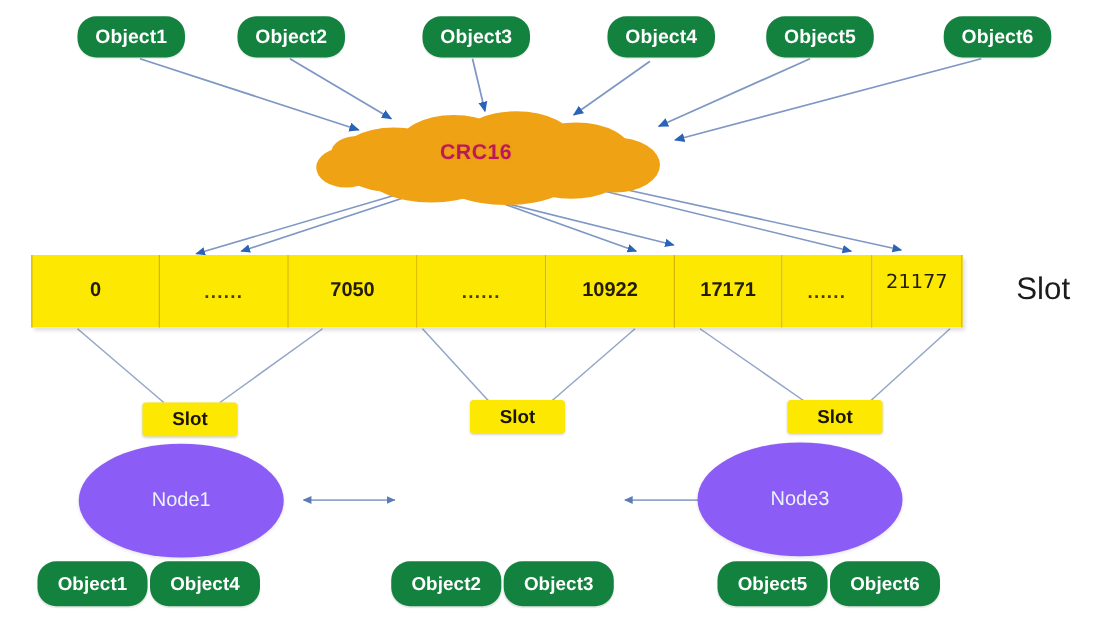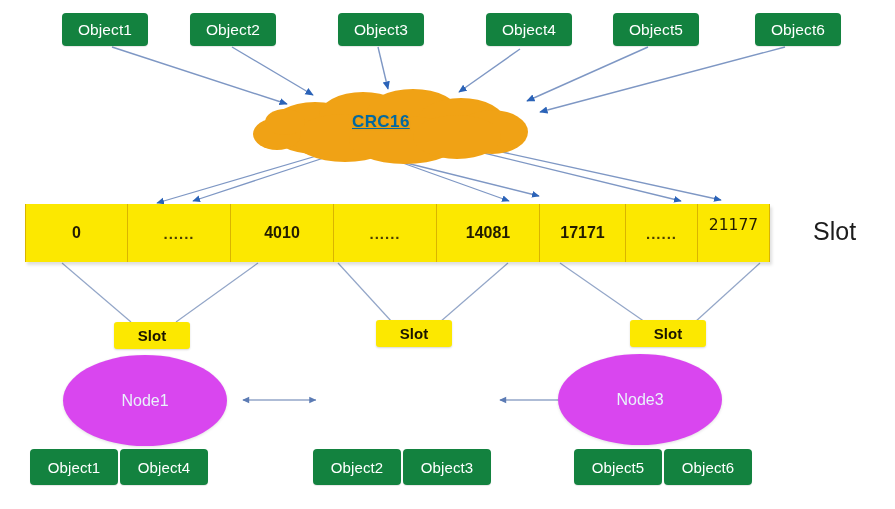--- a/index.html
+++ b/index.html
@@ -21,48 +21,47 @@
     top: 0;
     width: 895px;
     height: 509px;
     pointer-events: none;
   }
 
   
   .obj-box {
     position: absolute;
     background: #13823F;
-    border-radius: 4px;
+    border-radius: 15px;
     color: #ffffff;
     font-size: 15.5px;
-    font-weight: 400;
+    font-weight: 700;
     display: flex;
     align-items: center;
     justify-content: center;
     letter-spacing: .1px;
     box-shadow: 0 1px 1px rgba(0,0,0,.10);
     z-index: 4;
   }
   .obj-top { height: 33px; }
   .obj-bottom { height: 36px; font-size: 15px; }
 
   
   .cloud {
     position: absolute;
     z-index: 3;
   }
   .cloud-label {
     position: absolute;
-    color: #0369a1;
+    color: #be185d;
     font-size: 17px;
     font-weight: 700;
     letter-spacing: .4px;
     z-index: 5;
     text-shadow: 0 0 2px rgba(200,140,0,.45);
-    text-decoration: underline;
   }
 
   
   .slot-strip {
     position: absolute;
     left: 25px;
     top: 204px;
     height: 58px;
     display: flex;
     z-index: 3;
@@ -118,21 +117,21 @@
     color: #1b1500;
     z-index: 6;
     box-shadow: 0 1px 2px rgba(0,0,0,.16);
   }
 
   
   .node {
     position: absolute;
     width: 164px;
     height: 91px;
-    background: #d946ef;
+    background: #8b5cf6;
     border-radius: 50%;
     display: flex;
     align-items: center;
     justify-content: center;
     color: #e9f2fb;
     font-size: 16px;
     font-weight: 500;
     z-index: 5;
     box-shadow: 0 1px 3px rgba(0,0,0,.12);
   }
@@ -207,23 +206,23 @@
       <ellipse cx="212" cy="55" rx="44" ry="22"></ellipse>
       <ellipse cx="32" cy="52" rx="24" ry="16"></ellipse>
       <ellipse cx="40" cy="40" rx="20" ry="13"></ellipse>
     </g>
   </svg>
   <div class="cloud-label" style="left:352px; top:112px;">CRC16</div>
 
   <div class="slot-strip">
     <div class="slot-cell" style="width:103px;">0</div>
     <div class="slot-cell dots" style="width:103px;">......</div>
-    <div class="slot-cell" style="width:103px;">4010</div>
+    <div class="slot-cell" style="width:103px;">7050</div>
     <div class="slot-cell dots" style="width:103px;">......</div>
-    <div class="slot-cell" style="width:103px;">14081</div>
+    <div class="slot-cell" style="width:103px;">10922</div>
     <div class="slot-cell" style="width:86px;">17171</div>
     <div class="slot-cell dots" style="width:72px;">......</div>
     <div class="slot-cell alt" style="width:72px;">21177</div>
   </div>
   <div class="slot-legend">Slot</div>
 
   <div class="slot-badge" style="left:114px; top:322px;">Slot</div>
   <div class="node" style="left:63px; top:355px;">Node1</div>
   <div class="obj-box obj-bottom" style="left:30px;  top:449px; width:88px;">Object1</div>
   <div class="obj-box obj-bottom" style="left:120px; top:449px; width:88px;">Object4</div>

